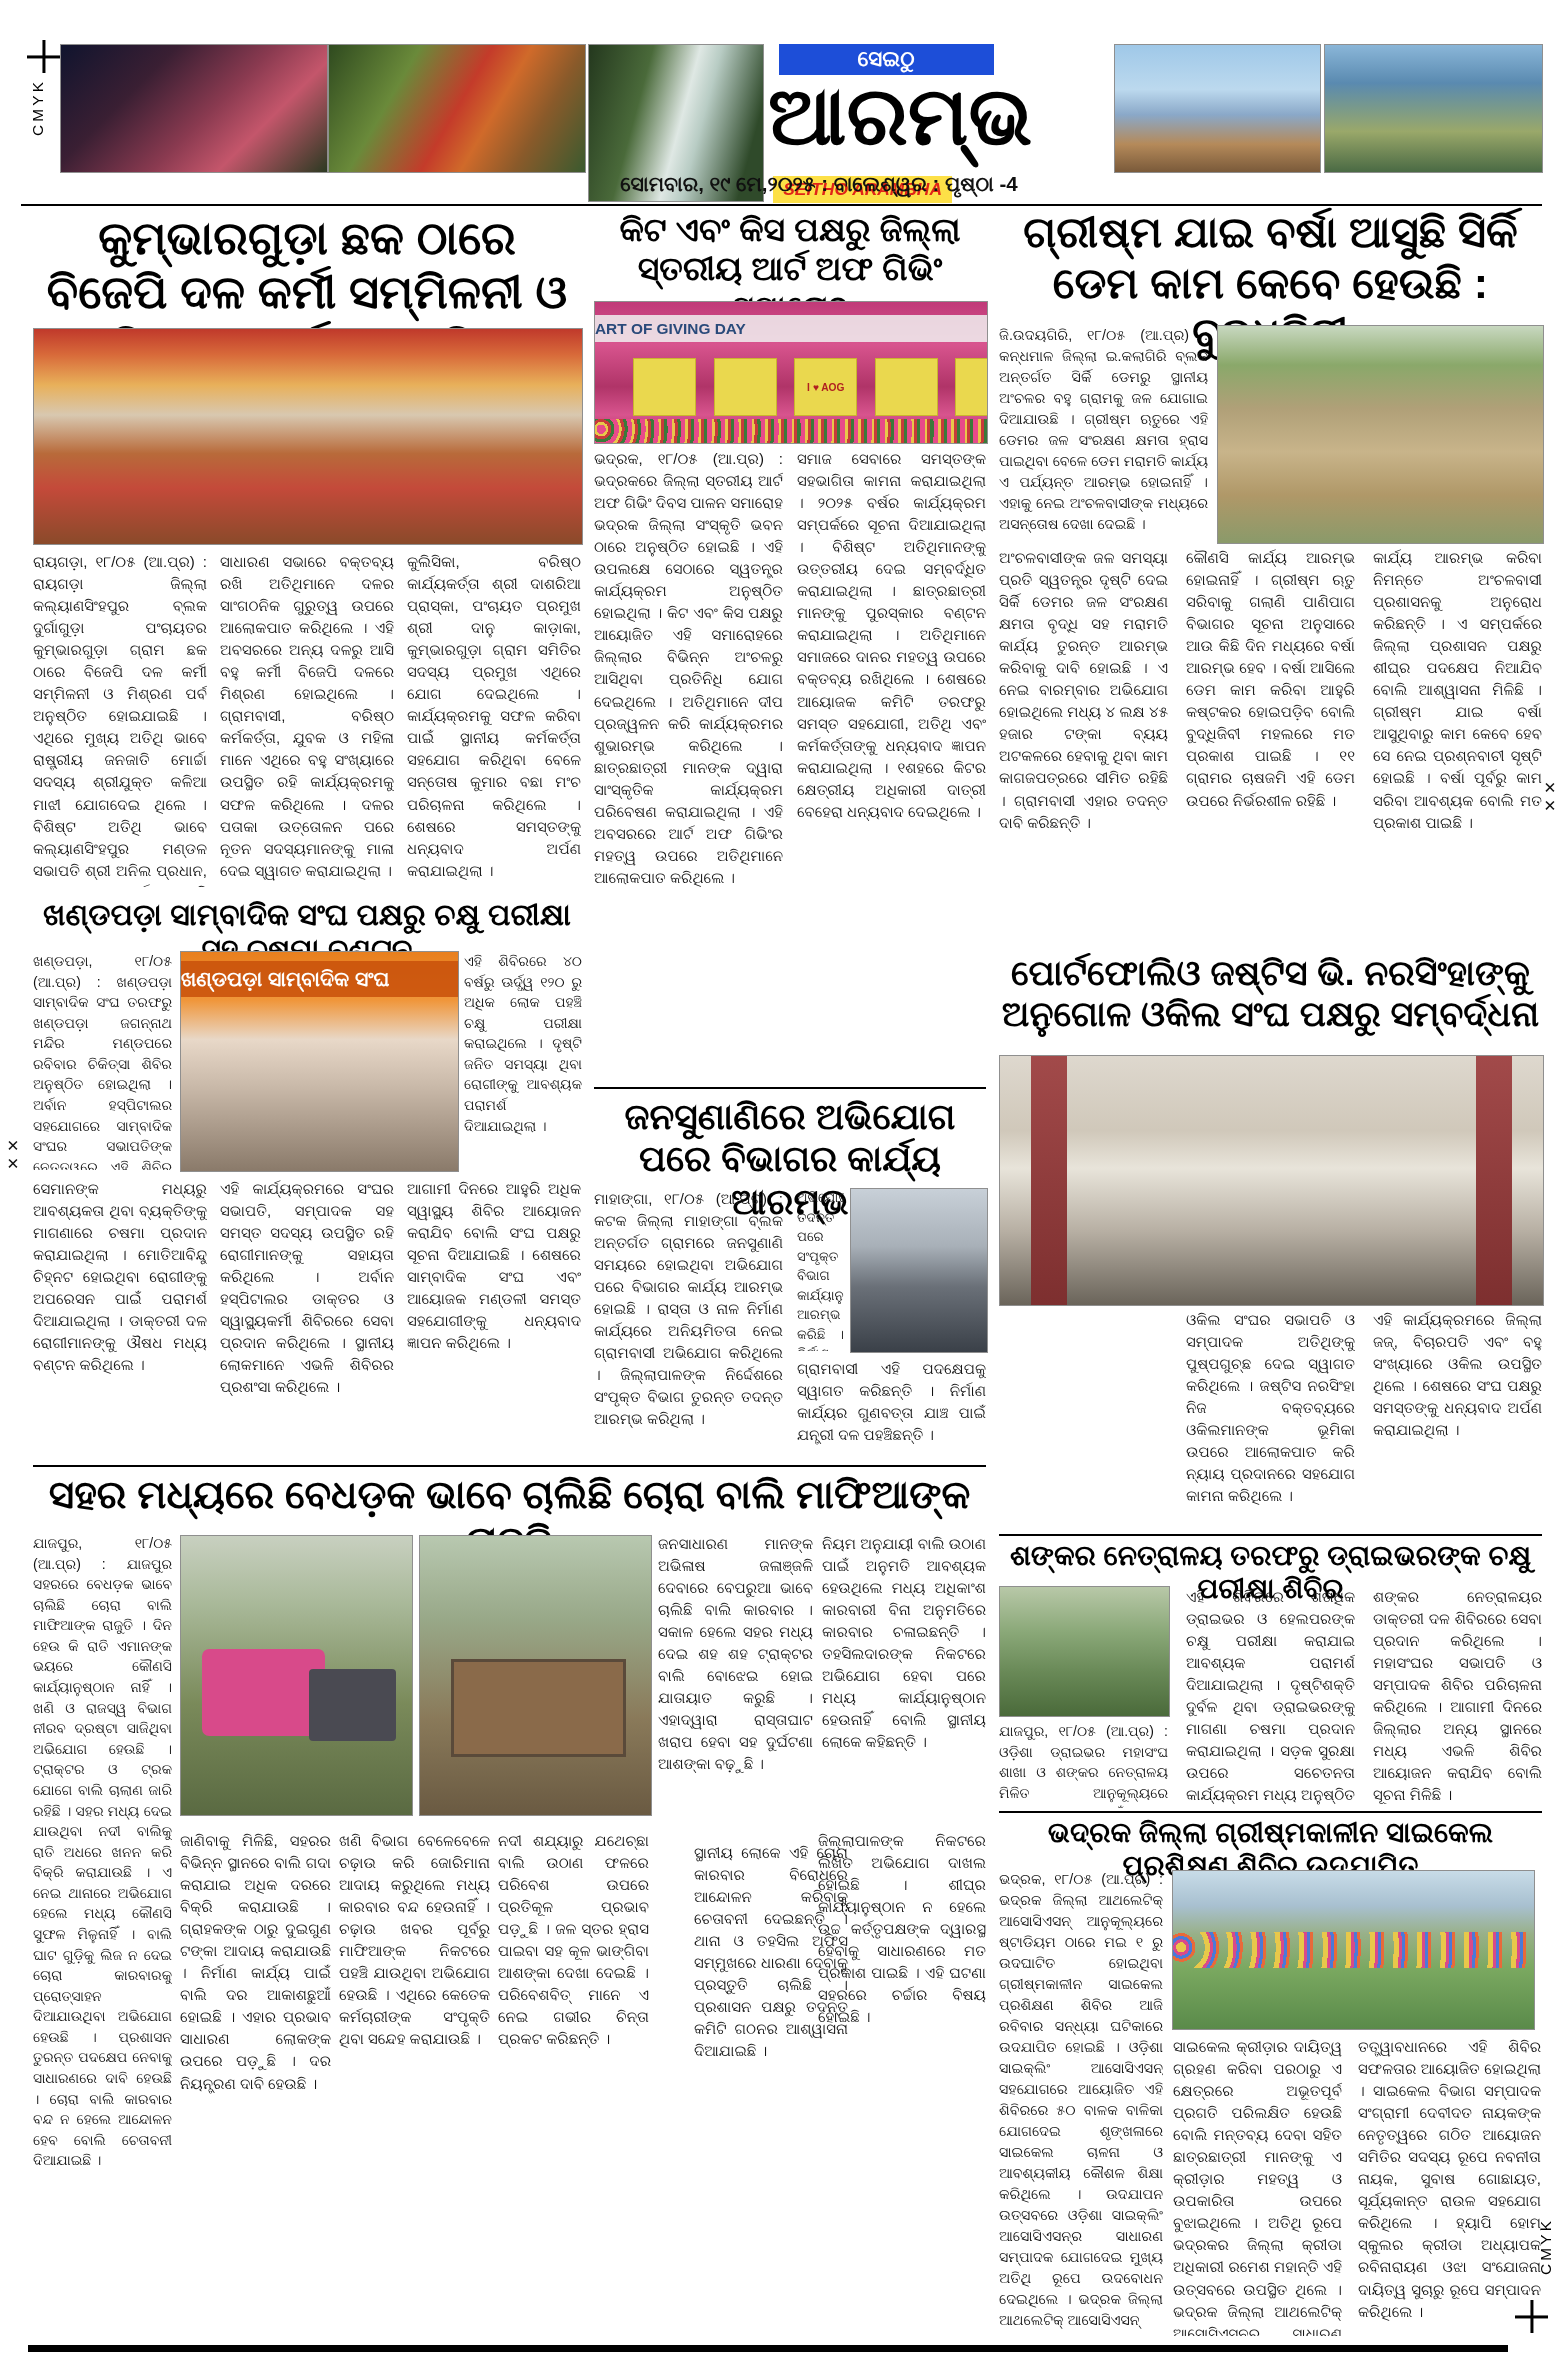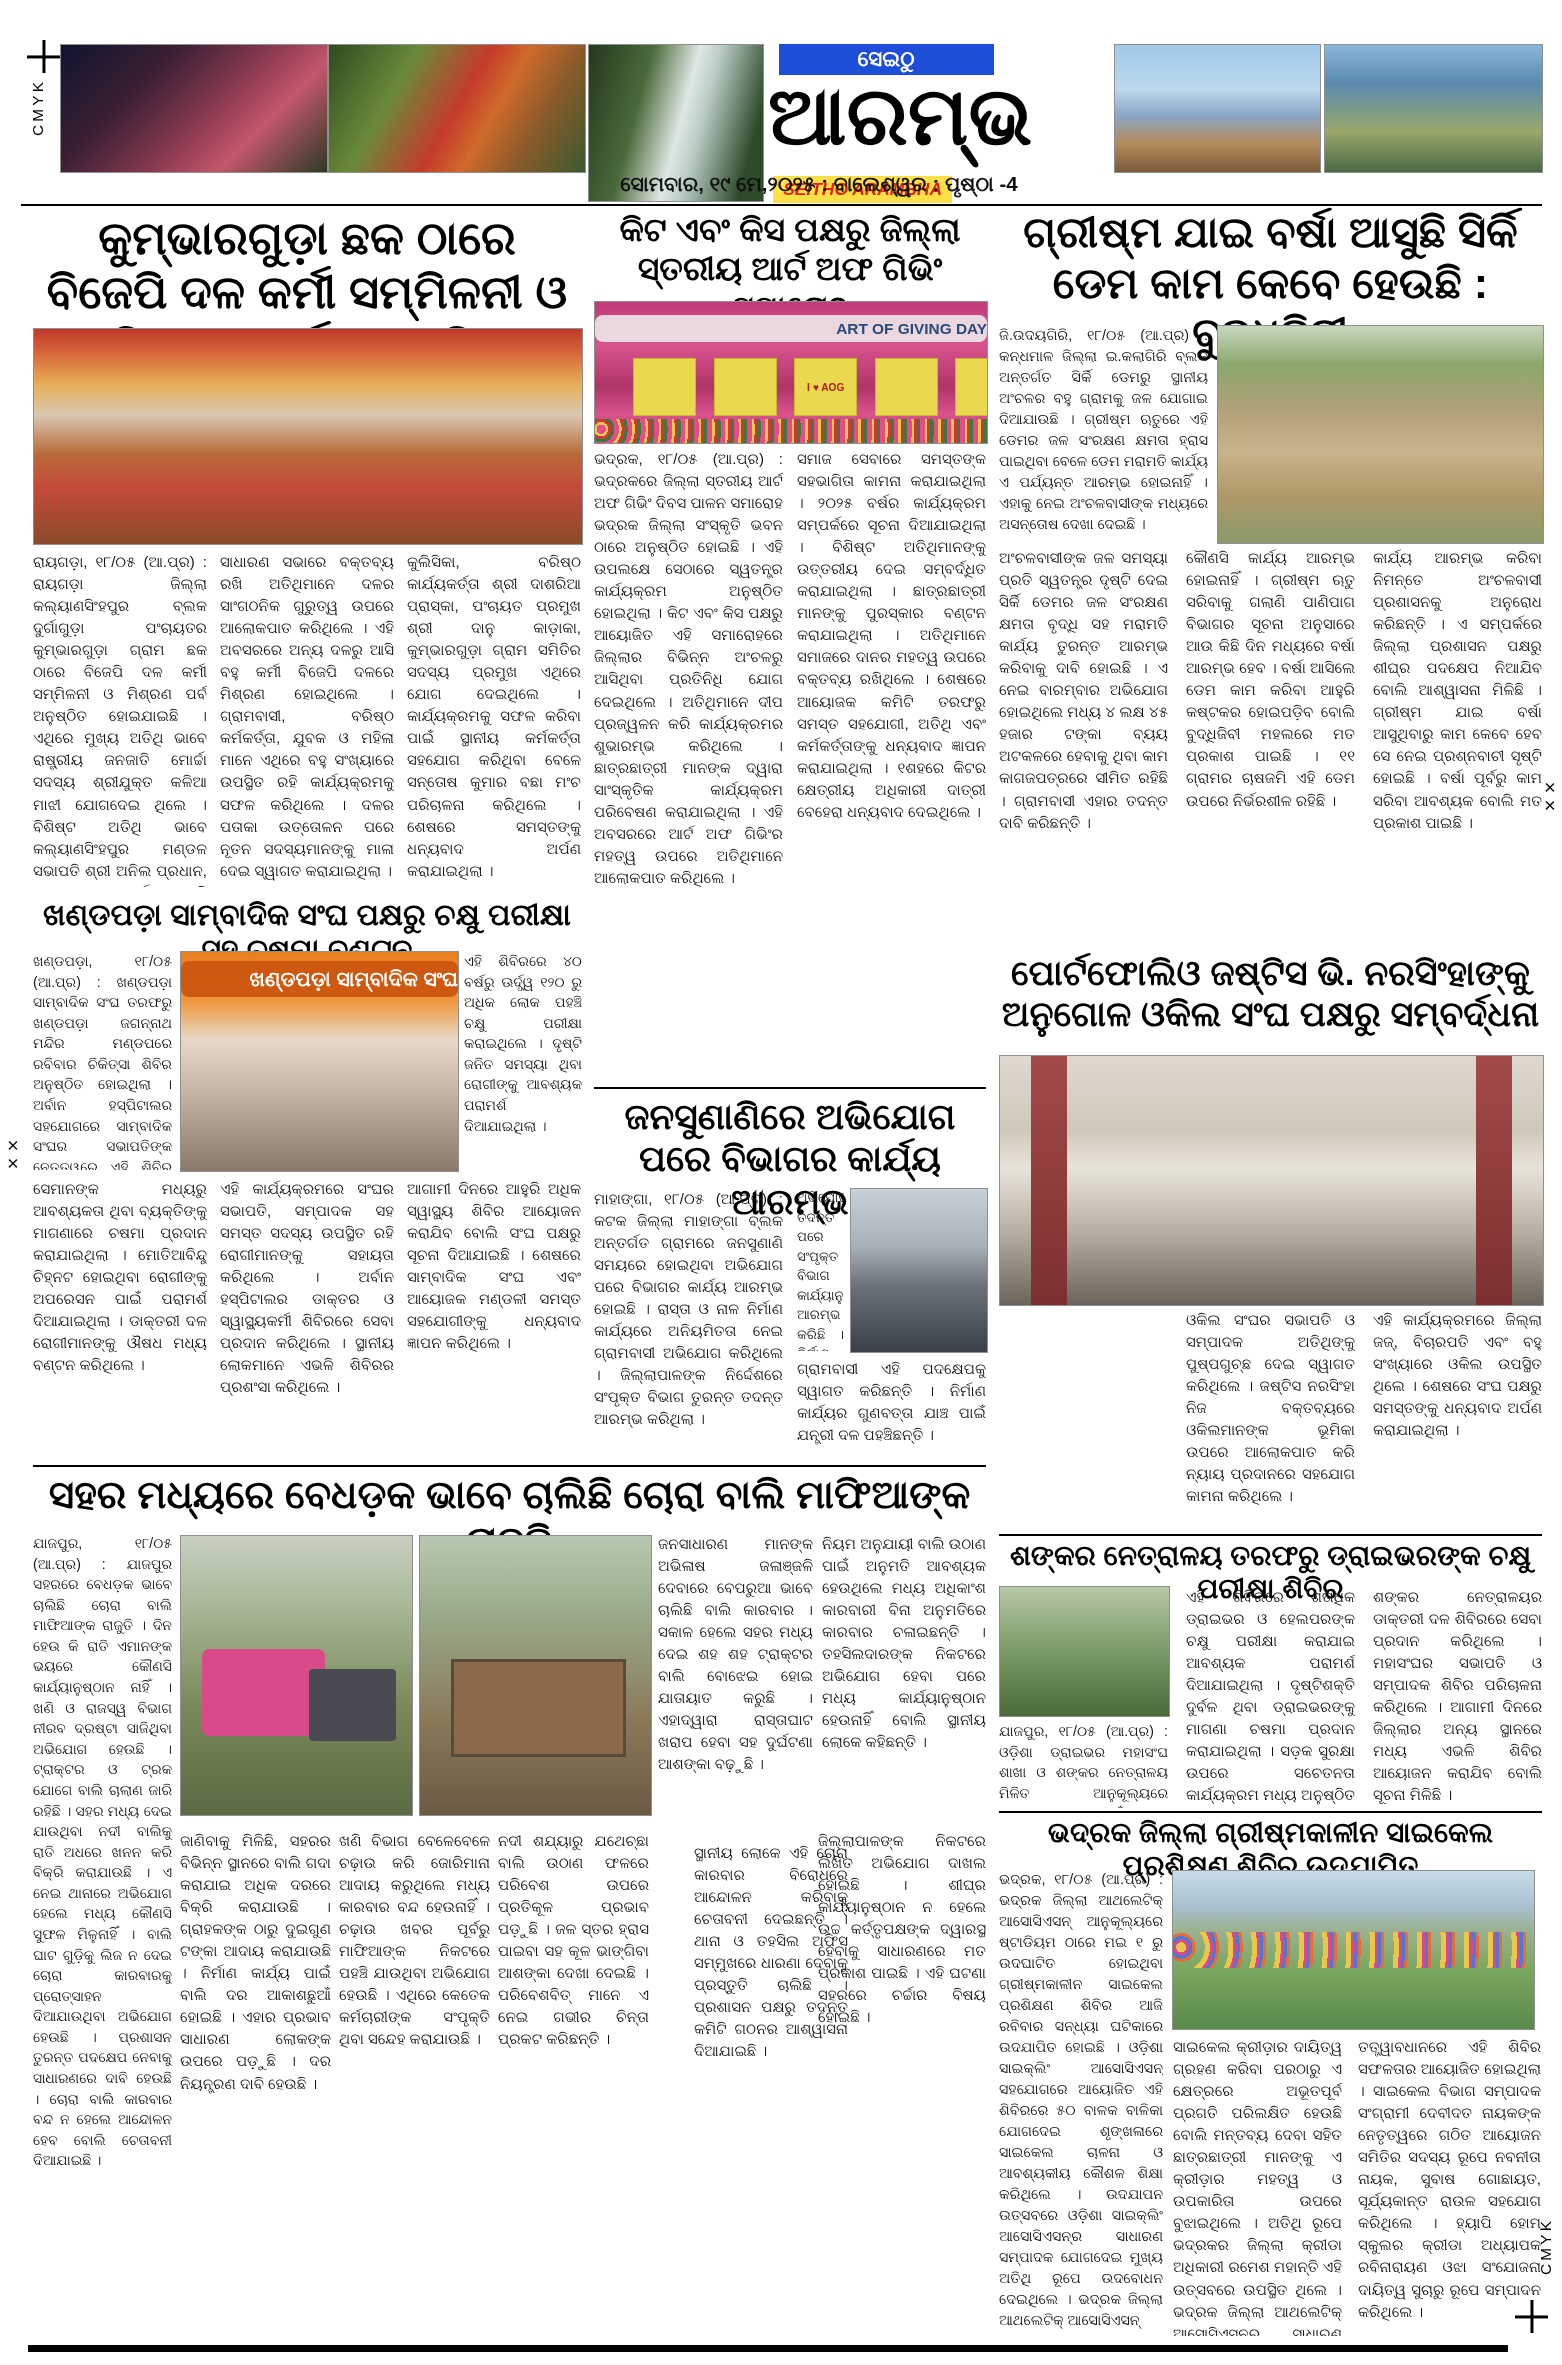--- a/index.html
+++ b/index.html
@@ -11,21 +11,21 @@
   .bodytxt{position:absolute;font-size:15px;line-height:1.47;text-align:justify;color:#141414;overflow:hidden;}
   .rule{position:absolute;background:#000;}
   .reg-v{writing-mode:vertical-rl;transform:rotate(180deg);font-size:15.4px;letter-spacing:3.1px;color:#000;
          font-family:"Liberation Sans",sans-serif;}
   .crossh{position:absolute;width:33px;height:33px;}
   .crossh:before{content:"";position:absolute;left:50%;top:0;width:3.1px;height:100%;background:#000;transform:translateX(-50%);}
   .crossh:after{content:"";position:absolute;top:50%;left:0;height:3.1px;width:100%;background:#000;transform:translateY(-50%);}
   .mast-label{background:#1d4ed8;color:#fff;text-align:center;font-weight:700;}
   .mast-title{font-weight:800;color:#000;text-align:center;}
   .mast-ribbon{background:#fde047;color:#e02418;font-weight:800;text-align:center;font-style:italic;}
-  .banner-strip{position:absolute;left:0;right:0;color:#fff;font-weight:700;text-align:right;overflow:hidden;border-radius:8px;}
+  .banner-strip{position:absolute;left:0;right:0;color:#fff;font-weight:700;text-align:left;overflow:hidden;}
   .pillar{position:absolute;top:0;bottom:0;width:36px;background:linear-gradient(180deg,#a24a4a,#7d2f2f);}
   .placard-row{position:absolute;display:flex;gap:17.4px;}
   .placard{width:61px;height:56px;background:#ead84e;border:1px solid #c9b52e;
            font-size:10.2px;font-weight:700;color:#b02020;display:flex;align-items:center;justify-content:center;text-align:center;}
 </style>
 </head>
 <body>
 
 <div id="page">
 

